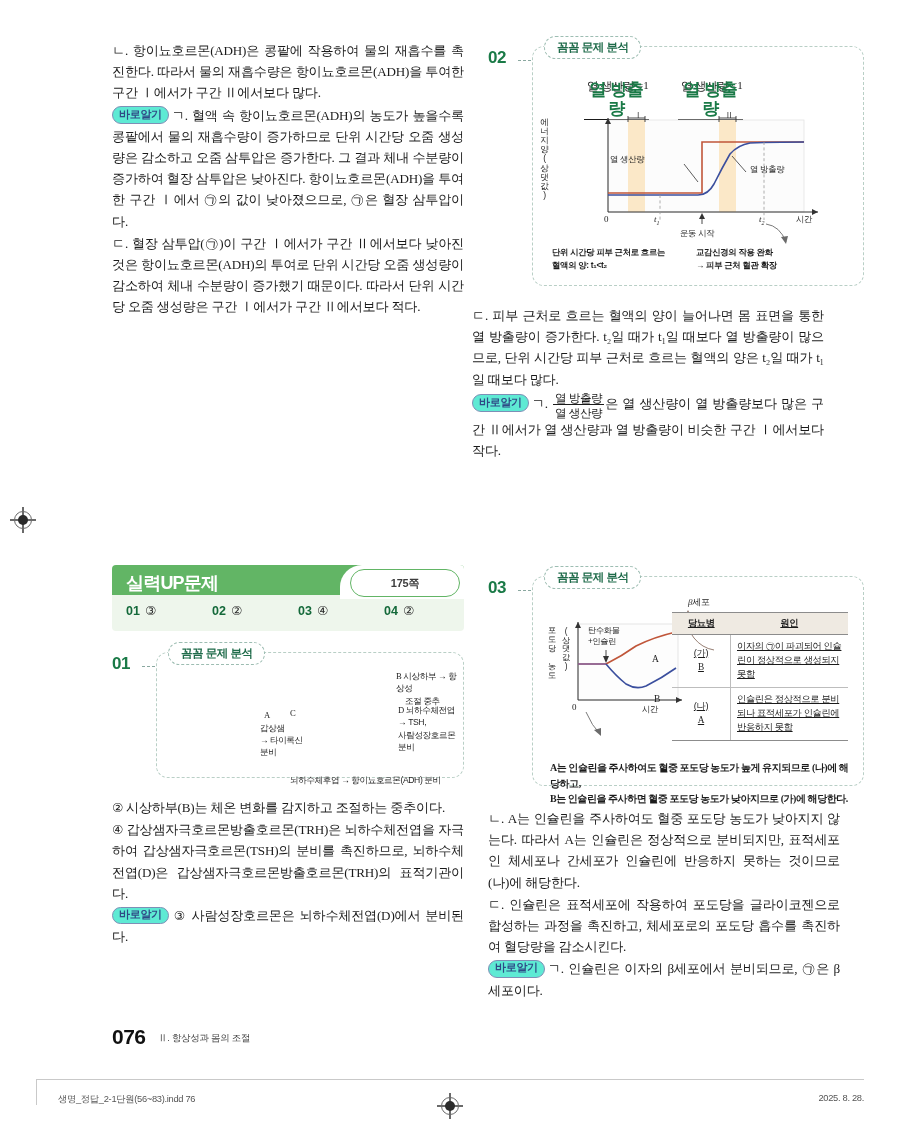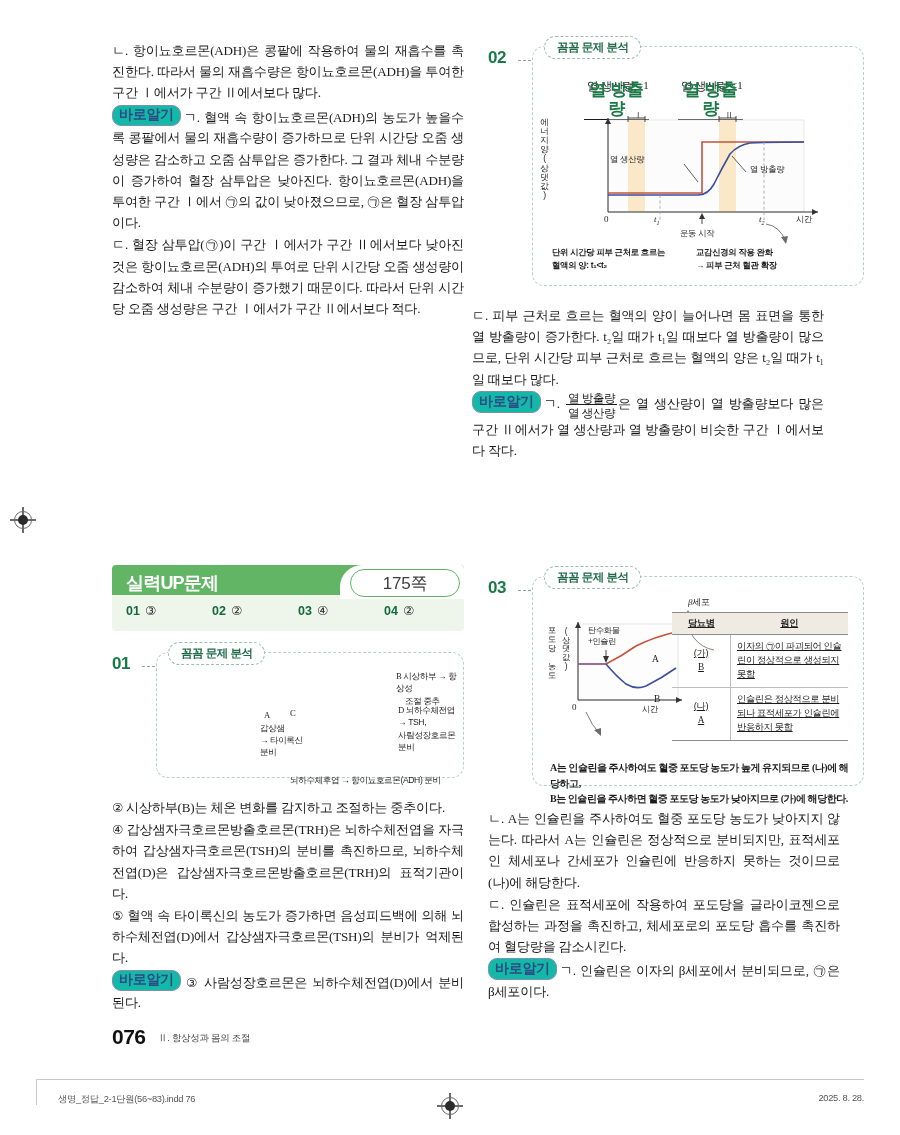--- a/index.html
+++ b/index.html
@@ -22,41 +22,41 @@
   
   .col{position:absolute;top:40px;width:352px;}
   .col-left{left:112px;}
 
   .body-p{
     font-size:13.1px;line-height:1.62;text-align:justify;margin:0 0 1px 0;
     letter-spacing:-0.2px;word-break:break-all;
   }
   .tag-barog{
     display:inline-block;border:1px solid #7e8fb6;border-radius:9px;
-    background:#14b8a6;color:#2f4a86;font-family:"Liberation Sans",sans-serif;
-    font-size:14px;font-weight:bold;padding:0.5px 6px 1.5px 6px;line-height:1.25;
+    background:#5eead4;color:#2f4a86;font-family:"Liberation Sans",sans-serif;
+    font-size:11px;font-weight:bold;padding:0.5px 6px 1.5px 6px;line-height:1.25;
     vertical-align:2px;margin-right:3px;letter-spacing:-0.3px;
   }
   .rm{font-family:"Liberation Serif",serif;}
   .it{font-style:italic;}
   sub{font-size:0.66em;}
   .circ{font-family:"DejaVu Sans",sans-serif;font-size:12.4px;}
   .frac{display:inline-block;vertical-align:middle;text-align:center;line-height:1.12;font-size:11.6px;margin:0 1px;}
   .frac .num{display:block;border-bottom:1.1px solid #1a1a1a;padding:0 2px 0.5px 2px;}
   .frac .den{display:block;padding:0.5px 2px 0 2px;}
 
   
   .banner{position:absolute;left:112px;top:565px;width:352px;height:66px;}
   .banner .bg{position:absolute;left:0;top:0;width:352px;height:34px;background:#62b565;border-radius:4px 4px 0 0;}
   .banner .bg2{position:absolute;left:0;top:30px;width:352px;height:36px;background:#eef6ec;border-radius:0 0 4px 4px;}
   .banner .notch{position:absolute;right:0;top:0;width:124px;height:34px;background:#ffffff;
      border-radius:22px 4px 0 0;}
   .banner .pagepill{position:absolute;right:4px;top:4px;width:108px;height:26px;border:1.1px solid #62b565;
      border-radius:14px;background:#ffffff;display:flex;align-items:center;justify-content:center;}
-  .banner .pagepill span{font-family:"Liberation Sans",sans-serif;font-size:17px;color:#3d3d3d;font-weight:normal;letter-spacing:-0.2px;text-align:right;}
+  .banner .pagepill span{font-family:"Liberation Sans",sans-serif;font-size:11px;color:#3d3d3d;font-weight:bold;letter-spacing:-0.2px;text-align:right;}
   .banner .title{position:absolute;left:14px;top:6px;font-family:"Liberation Sans",sans-serif;
      font-size:18px;font-weight:bold;color:#ffffff;letter-spacing:-0.8px;}
   .banner .ansrow{position:absolute;left:14px;top:38px;display:flex;gap:0;}
   .banner .ans{width:86px;font-family:"Liberation Sans",sans-serif;font-size:12.5px;color:#1f6b3a;font-weight:bold;}
   .banner .ans .no{color:#14693a;margin-right:5px;}
   .banner .ans .ch{color:#2a2a2a;font-family:"DejaVu Sans",sans-serif;font-weight:normal;font-size:12.5px;}
 
   
   .anal{position:absolute;}
   .anal .num{position:absolute;left:0;top:2px;font-family:"Liberation Sans",sans-serif;
@@ -217,23 +217,20 @@
       <span>뇌하수체후엽 → 항이뇨호르몬(ADH) 분비</span>
     </div>
   </div>
 
   <div style="position:absolute;left:112px;top:797px;width:352px;">
     <p class="body-p">
       <span class="circ">②</span> <span>시상하부(B)는 체온 변화를 감지하고 조절하는 중추이다.</span>
     </p>
     <p class="body-p">
       <span class="circ">④</span> <span>갑상샘자극호르몬방출호르몬(TRH)은 뇌하수체전엽을 자극하여 갑상샘자극호르몬(TSH)의 분비를 촉진하므로, 뇌하수체전엽(D)은 갑상샘자극호르몬방출호르몬(TRH)의 표적기관이다.</span>
-    </p>
-    <p class="body-p">
-      <span class="circ">⑤</span> <span>혈액 속 타이록신의 농도가 증가하면 음성피드백에 의해 뇌하수체전엽(D)에서 갑상샘자극호르몬(TSH)의 분비가 억제된다.</span>
     </p>
     <p class="body-p">
       <span class="tag-barog">바로알기</span><span class="circ">③</span> <span>사람성장호르몬은 뇌하수체전엽(D)에서 분비된다.</span>
     </p>
   </div>
 
   <div class="pnum">076</div>
   <div class="pchap">Ⅱ. 항상성과 몸의 조절</div>
   <div class="fleft">생명_정답_2-1단원(56~83).indd   76</div>
   <div class="fright">2025. 8. 28.</div>

